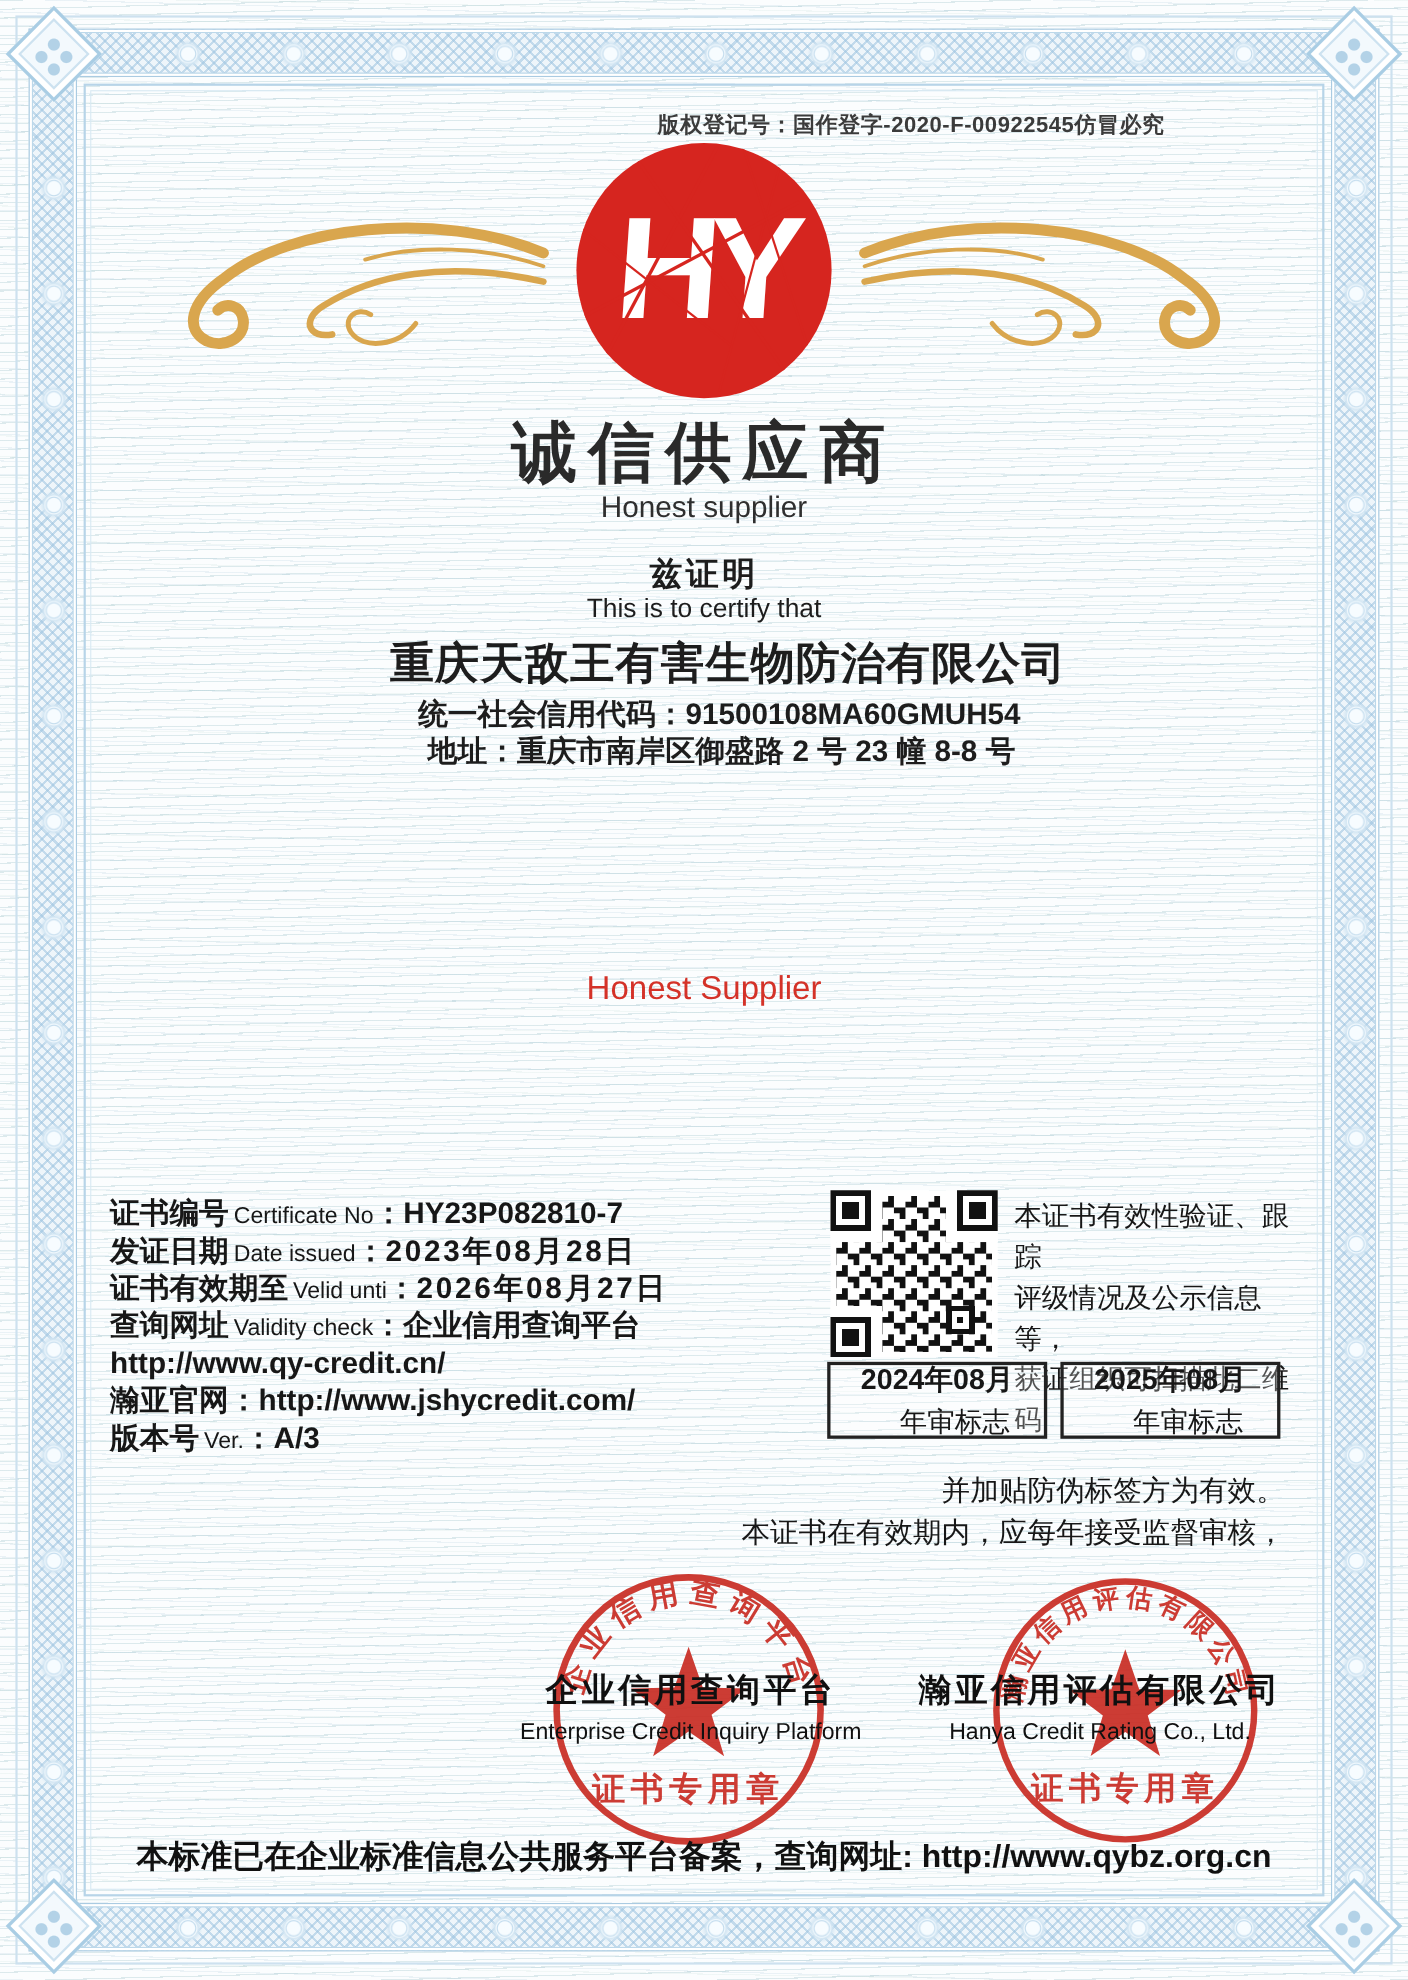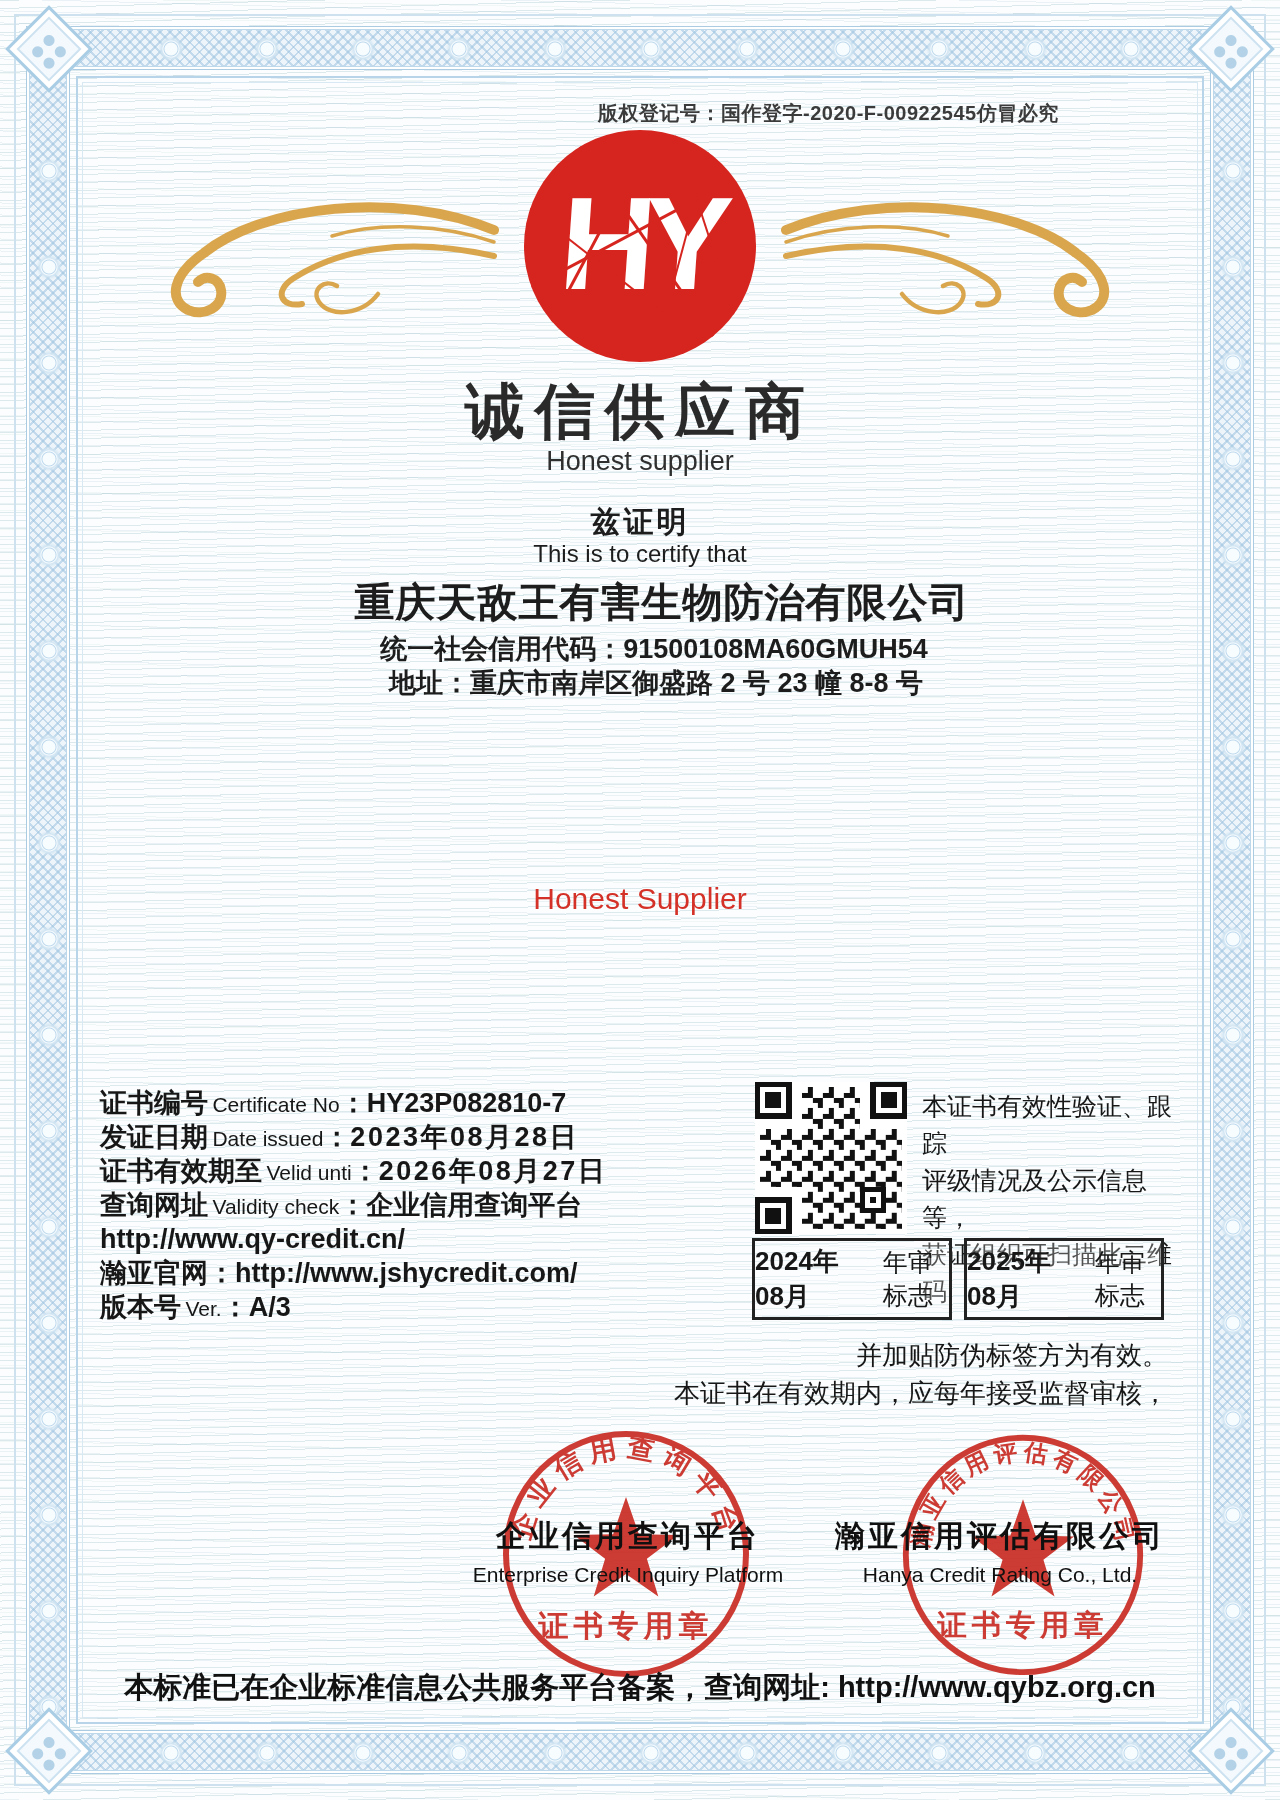--- a/index.html
+++ b/index.html
@@ -90,22 +90,22 @@
   .dline .val { font-size:27px; font-weight:600; }
   .dline .val.spread { letter-spacing:2.5px; }
   .dline.url { font-size:27px; font-weight:600; }
 
   
   .qr { position:absolute; left:755px; top:1082px; width:152px; height:152px; }
   .qr-note { position:absolute; left:922px; top:1088px; width:268px; font-size:25px; font-weight:500;
     line-height:37px; color:#171717; }
   .qr-note span { display:block; }
 
-  .yearbox { position:absolute; top:1238px; width:200px; height:82px; border:3px solid #222222;
-    display:flex; flex-direction:row; align-items:center; justify-content:center; gap:4px;
+  .yearbox { position:absolute; top:1238px; width:200px; height:70px; border:3px solid #222222;
+    display:flex; flex-direction:column; align-items:center; justify-content:center; gap:4px;
     color:#171717; background:rgba(255,255,255,.25); }
   .yearbox .m { font-size:26px; font-weight:600; }
   .yearbox .l { font-size:25px; font-weight:500;margin-left:32px; }
   .yearbox.b1 { left:752px; } .yearbox.b2 { left:964px; }
 
   .validity-note { position:absolute; left:640px; top:1336px; width:528px; text-align:right;
     font-size:26px; font-weight:500; line-height:38px; color:#171717; }
   .validity-note span { display:block; }
 
   

